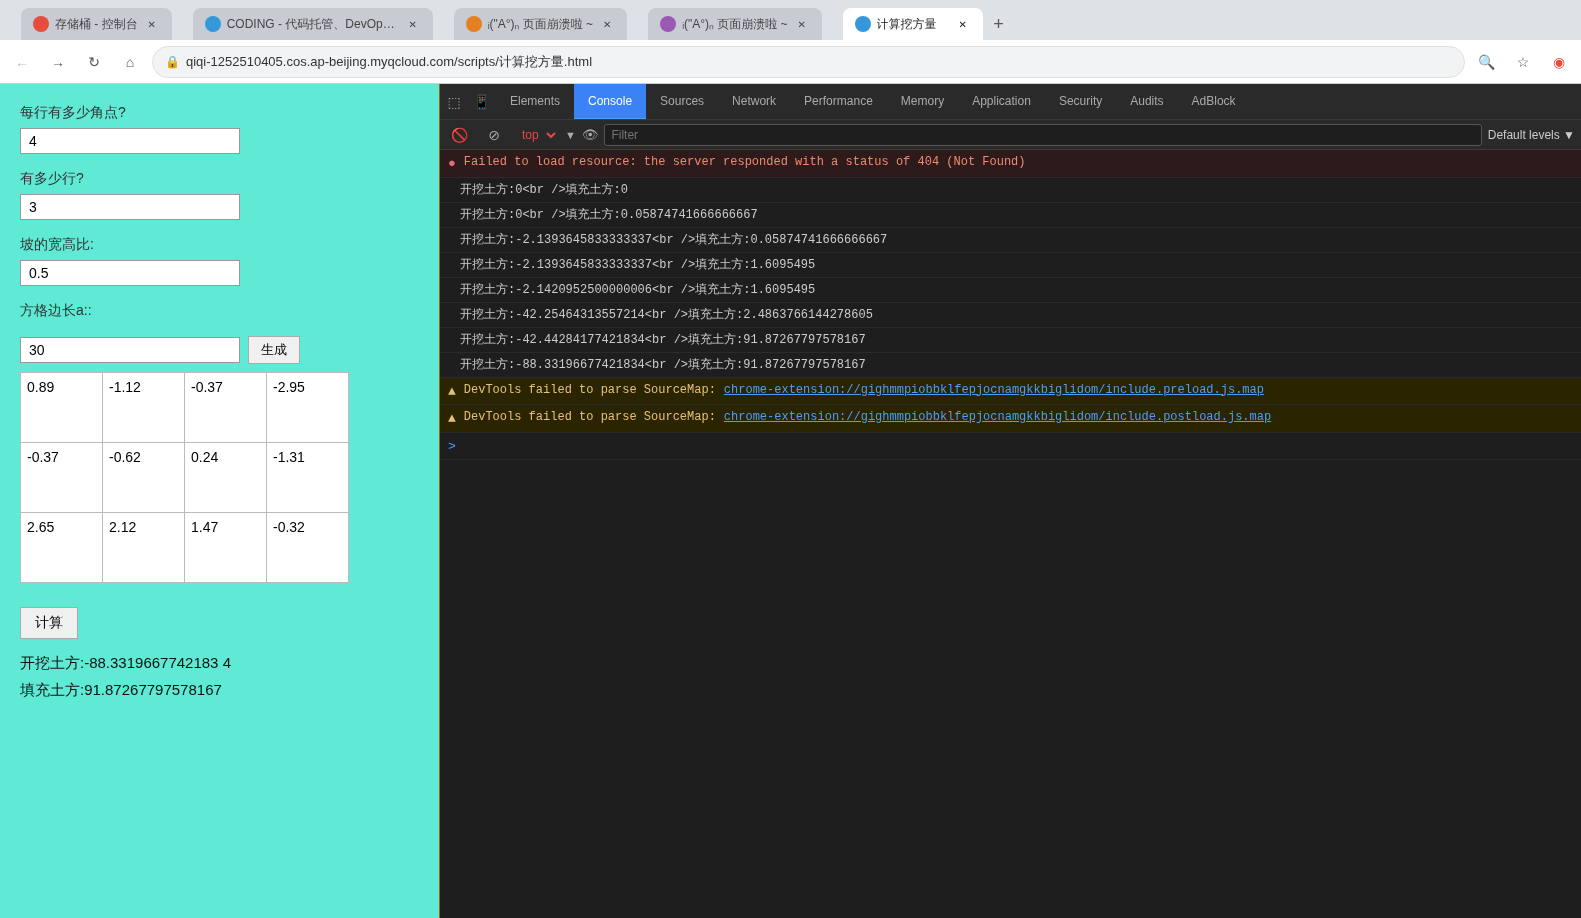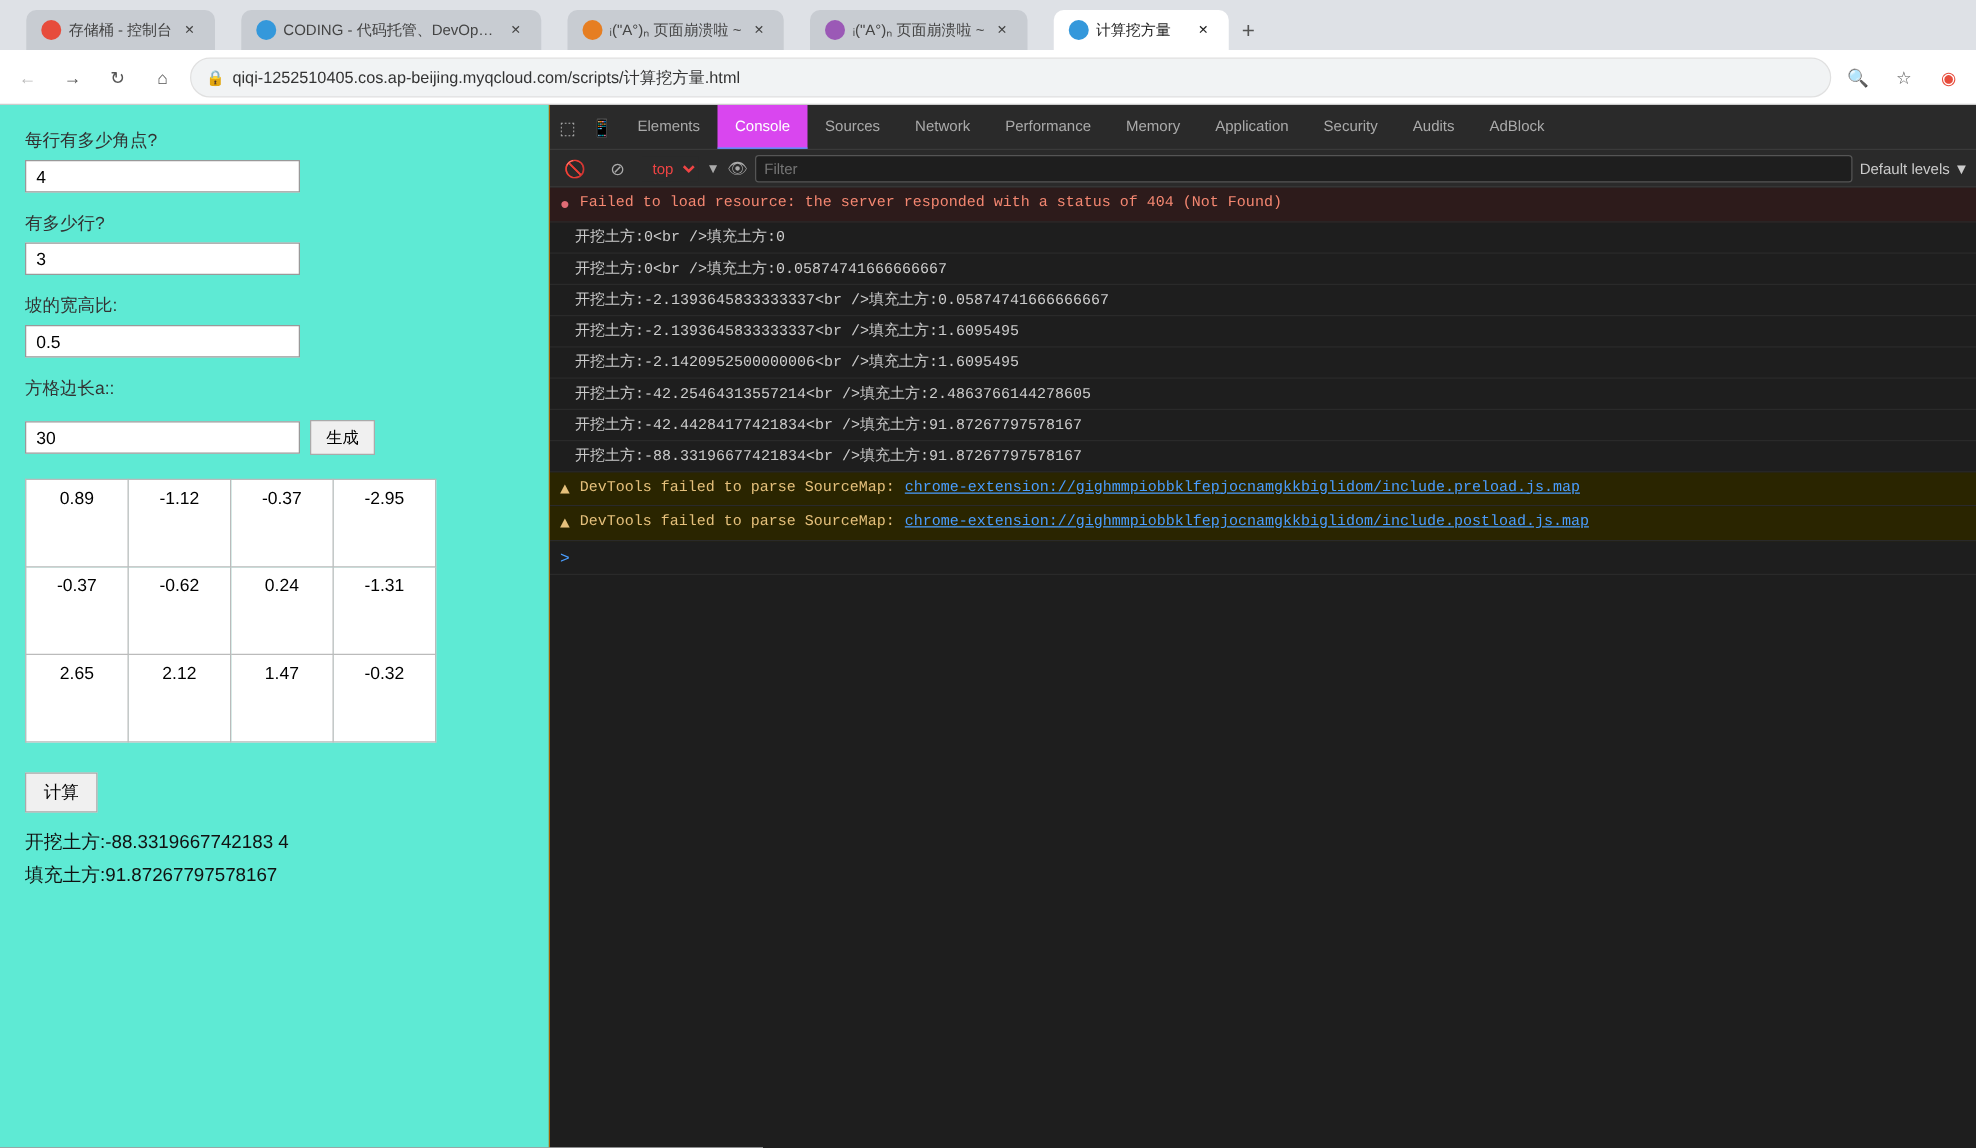--- a/index.html
+++ b/index.html
@@ -27,32 +27,32 @@
     .url-text { flex: 1; font-size: 13px; color: #333; }
 
     
     .content-area { display: flex; flex: 1; overflow: hidden; }
 
     
     .webpage { width: 440px; background: #5eead4; padding: 20px; overflow-y: auto; flex-shrink: 0; border-right: 1px solid #a16207; }
     .webpage label { display: block; font-size: 14px; color: #333; margin-bottom: 6px; }
     .webpage input[type="text"] { width: 220px; border: 1px solid #999; padding: 4px 8px; font-size: 14px; margin-bottom: 16px; display: block; }
     .grid-table { border-collapse: collapse; margin-top: 8px; margin-bottom: 12px; }
-    .grid-table td { width: 82px; height: 70px; border: 1px solid #bbb; text-align: center; vertical-align: top; padding: 6px; font-size: 14px; background: #fff; }
+    .grid-table td { width: 82px; height: 70px; border: 1px solid #bbb; text-align: left; vertical-align: top; padding: 6px; font-size: 14px; background: #fff; }
     .btn-generate { padding: 4px 12px; font-size: 13px; border: 1px solid #aaa; background: #f0f0f0; cursor: pointer; margin-left: 8px; }
     .btn-calculate { padding: 6px 14px; font-size: 14px; border: 1px solid #aaa; background: #f0f0f0; cursor: pointer; margin-top: 12px; }
     .result-text { font-size: 15px; color: #111; margin-top: 10px; line-height: 1.8; }
     .input-row { display: flex; align-items: center; margin-bottom: 16px; }
 
     
     .devtools { flex: 1; background: #1e1e1e; display: flex; flex-direction: column; color: #ccc; font-size: 12px; }
     .dt-icon-btn { width: 28px; height: 28px; display: flex; align-items: center; justify-content: center; cursor: pointer; border-radius: 4px; color: #aaa; font-size: 14px; }
     .dt-tabs { display: flex; align-items: center; height: 36px; background: #2a2a2a; border-bottom: 1px solid #3a3a3a; overflow: hidden; }
     .dt-tab { padding: 0 14px; height: 36px; display: flex; align-items: center; cursor: pointer; font-size: 12px; color: #aaa; border-bottom: 2px solid transparent; white-space: nowrap; }
-    .dt-tab.active { color: #fff; border-bottom: 2px solid #4a9eff; background: #d946ef; }
+    .dt-tab.active { color: #fff; border-bottom: 2px solid #4a9eff; background: #3b82f6; }
 
     
     .console-toolbar { display: flex; align-items: center; background: #2a2a2a; border-bottom: 1px solid #3a3a3a; height: 30px; padding: 0 6px; gap: 6px; }
     .console-select { background: #2a2a2a; color: #ef4444; border: none; font-size: 12px; cursor: pointer; padding: 2px 4px; }
     .console-filter { flex: 1; background: #1e1e1e; border: 1px solid #555; border-radius: 3px; color: #ccc; font-size: 12px; padding: 2px 6px; height: 22px; }
     .console-levels { color: #ccc; font-size: 12px; cursor: pointer; }
     .icon-eye { color: #aaa; font-size: 13px; }
 
     
     .console-output { flex: 1; overflow-y: auto; font-family: 'Consolas', 'Courier New', monospace; font-size: 12px; line-height: 1.5; }
@@ -124,21 +124,21 @@
 
       <label>有多少行?</label>
       <input type="text" value="3" style="">
 
       <label>坡的宽高比:</label>
       <input type="text" value="0.5" style="">
 
       <div class="input-row">
         <label style="margin-bottom:0; margin-right:6px;">方格边长a::</label>
       </div>
-      <div class="input-row" style="margin-bottom:19px;">
+      <div class="input-row" style="margin-bottom:8px;">
         <input type="text" style="margin-bottom: 0px;" value="30">
         <button class="btn-generate">生成</button>
       </div>
 
       
       <table class="grid-table">
         <tbody id="grid-body">
         <tr>
               <td>0.89</td>
               <td>-1.12</td>

